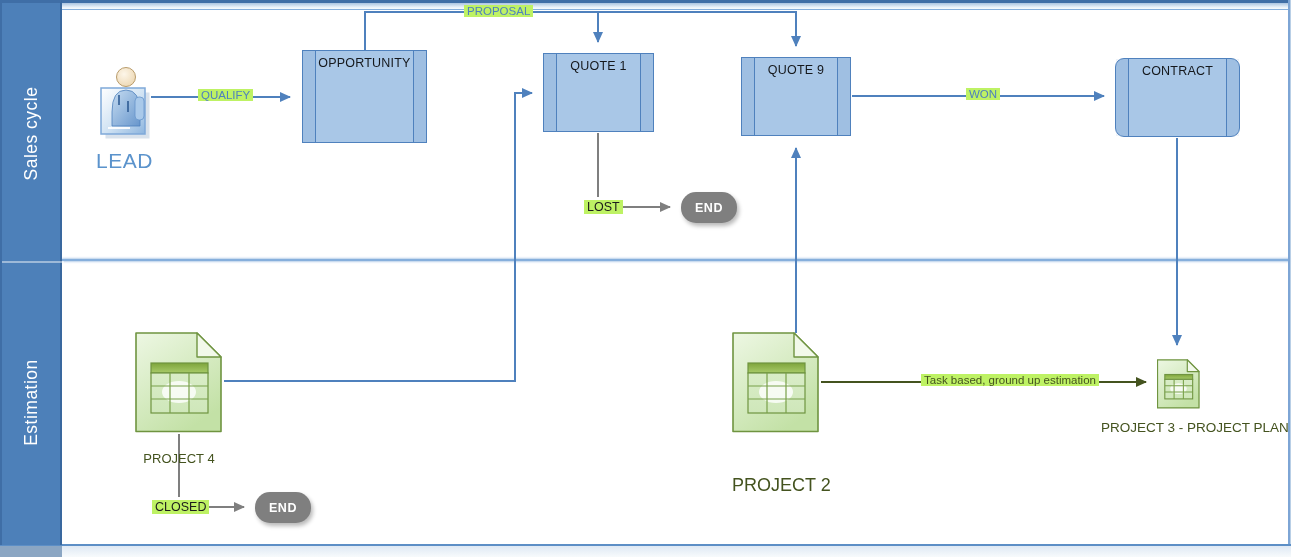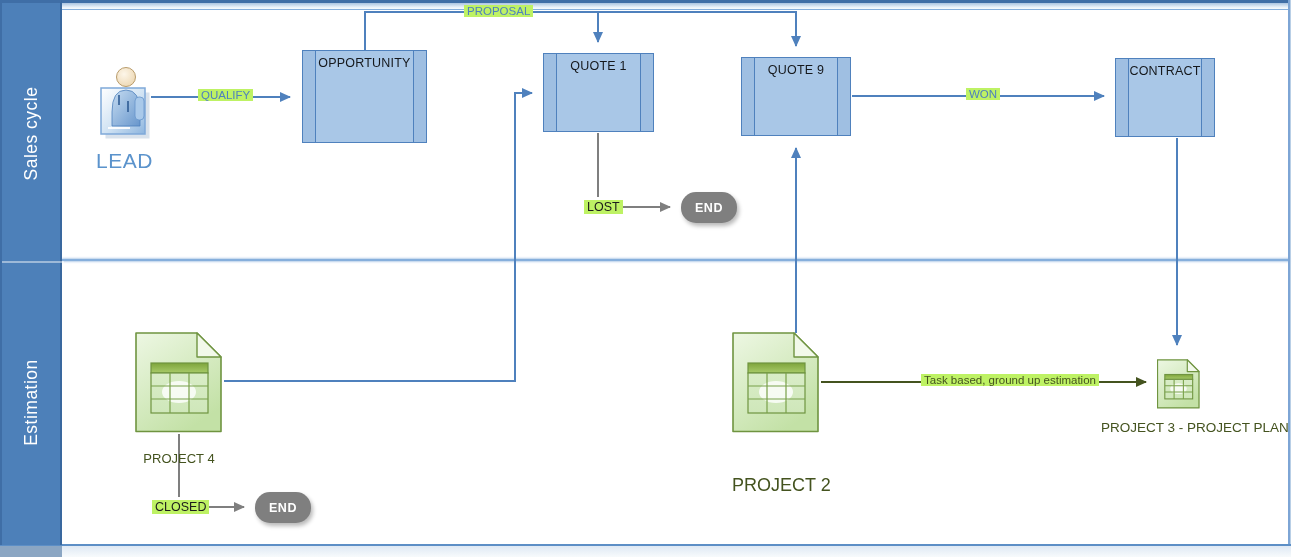--- a/index.html
+++ b/index.html
@@ -33,21 +33,21 @@
   
   .task-box { position:absolute; background:#a9c7e7; border:1.6px solid #4f81bd; }
   .task-box .sideline { position:absolute; top:0; bottom:0; width:13px; background:rgba(79,129,189,.10); }
   .task-box .sideline.l { left:0; border-right:1.4px solid #4f81bd; }
   .task-box .sideline.r { right:0; border-left:1.4px solid #4f81bd; }
   .task-box .title { position:absolute; left:13px; right:13px; top:5px; text-align:center;
     font-size:12.5px; color:#15181c; letter-spacing:.2px; }
   #box-opportunity { left:302px; top:50px; width:125px; height:93px; }
   #box-quote1 { left:543px; top:53px; width:111px; height:79px; }
   #box-quote2 { left:741px; top:57px; width:110px; height:79px; }
-  #box-contract { left:1115px; top:58px; width:100px; height:79px; }
+  #box-contract { left:1115px; top:58px; width:125px; height:79px;border-radius:9px; }
 
   
   .end-pill { position:absolute; width:56px; height:31px; border-radius:15px; background:#7f7f7f;
     color:#fff; font-size:12.5px; letter-spacing:.6px; display:flex; align-items:center;
     justify-content:center; box-shadow:2px 3px 4px rgba(0,0,0,.28);font-weight:bold; }
   #end-lost { left:681px; top:192px; }
   #end-closed { left:255px; top:492px; }
 
   
   .icon-wrap { position:absolute; }

